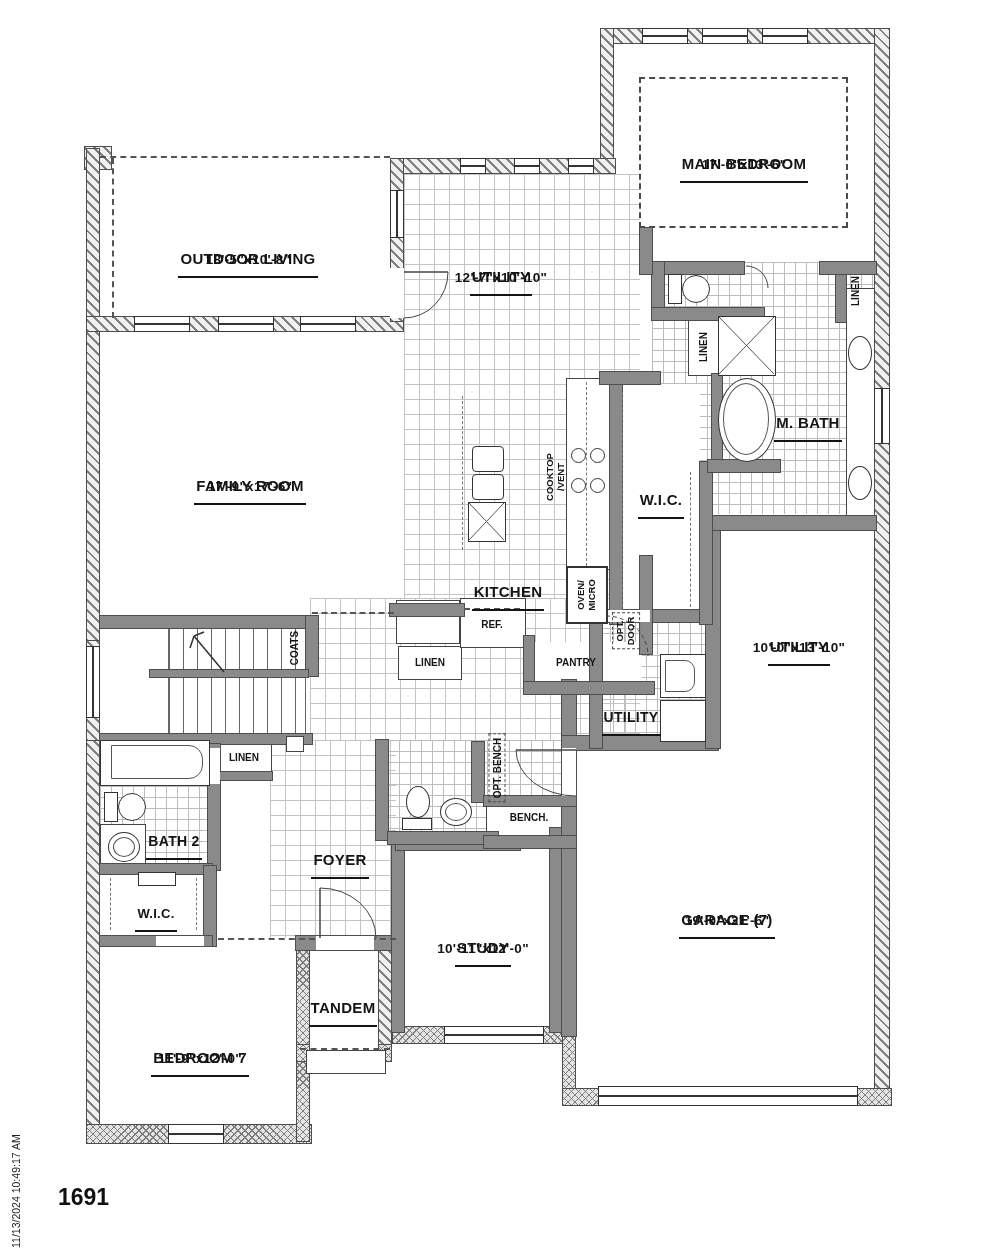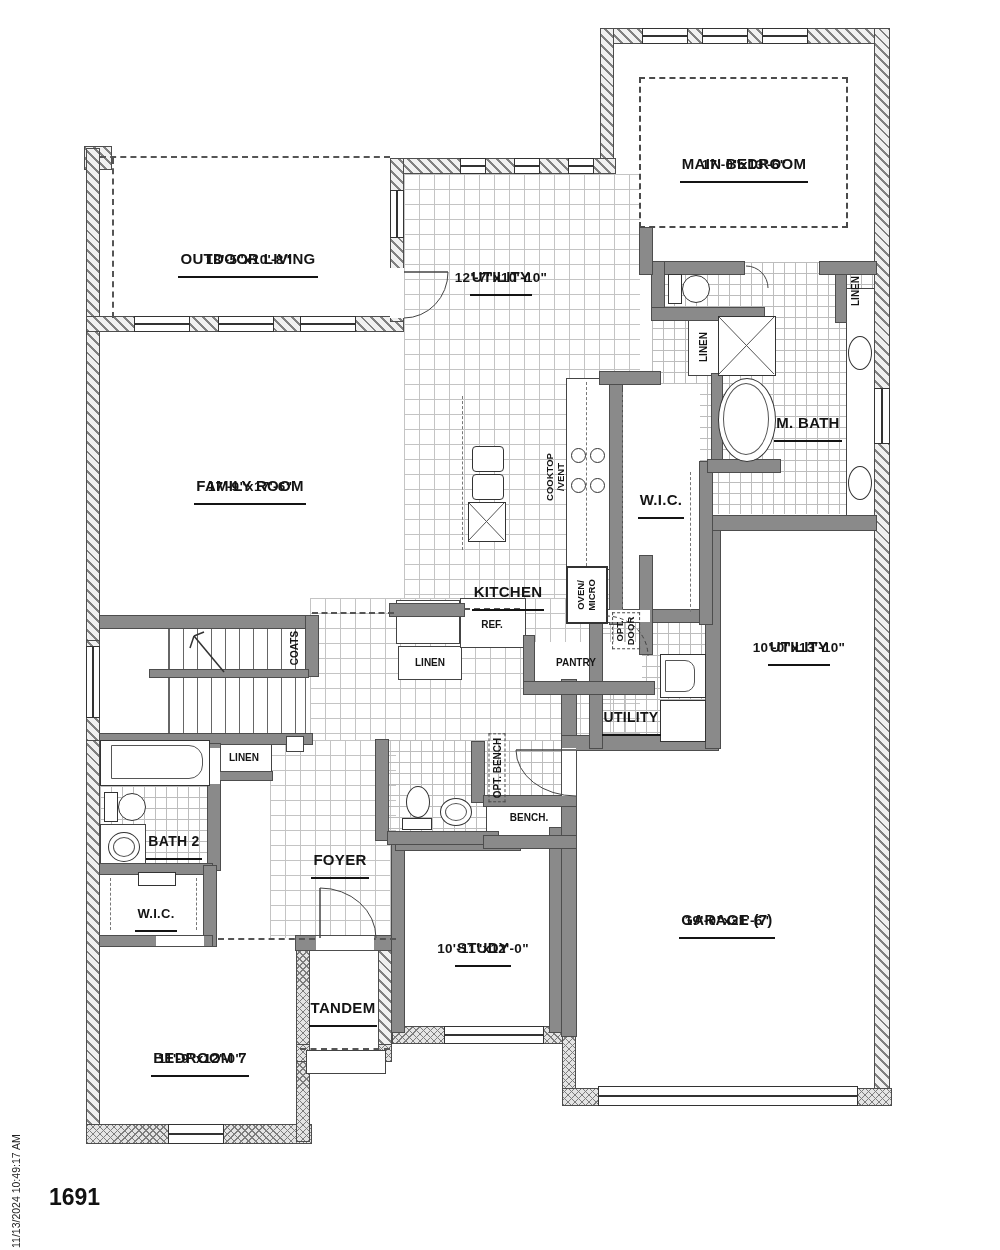--- a/index.html
+++ b/index.html
@@ -330,16 +330,16 @@
   </div>
   <div class="smv2" data-name="label-oven-micro" style="left:587px;top:595px">
     <span>OVEN/</span>
     <span>MICRO</span>
   </div>
   <div class="smv2" data-name="label-cooktop-vent" style="left:556px;top:477px">
     <span>COOKTOP</span>
     <span>/VENT</span>
   </div>
 
-  <div class="plan-num" data-name="plan-number" style="left:49px;top:1184px">1691</div>
+  <div class="plan-num" data-name="plan-number" style="left:58px;top:1184px">1691</div>
   <div class="stamp" data-name="timestamp" style="left:10px;top:1248px">11/13/2024 10:49:17 AM</div>
 
 </div>
 
 </body></html>

